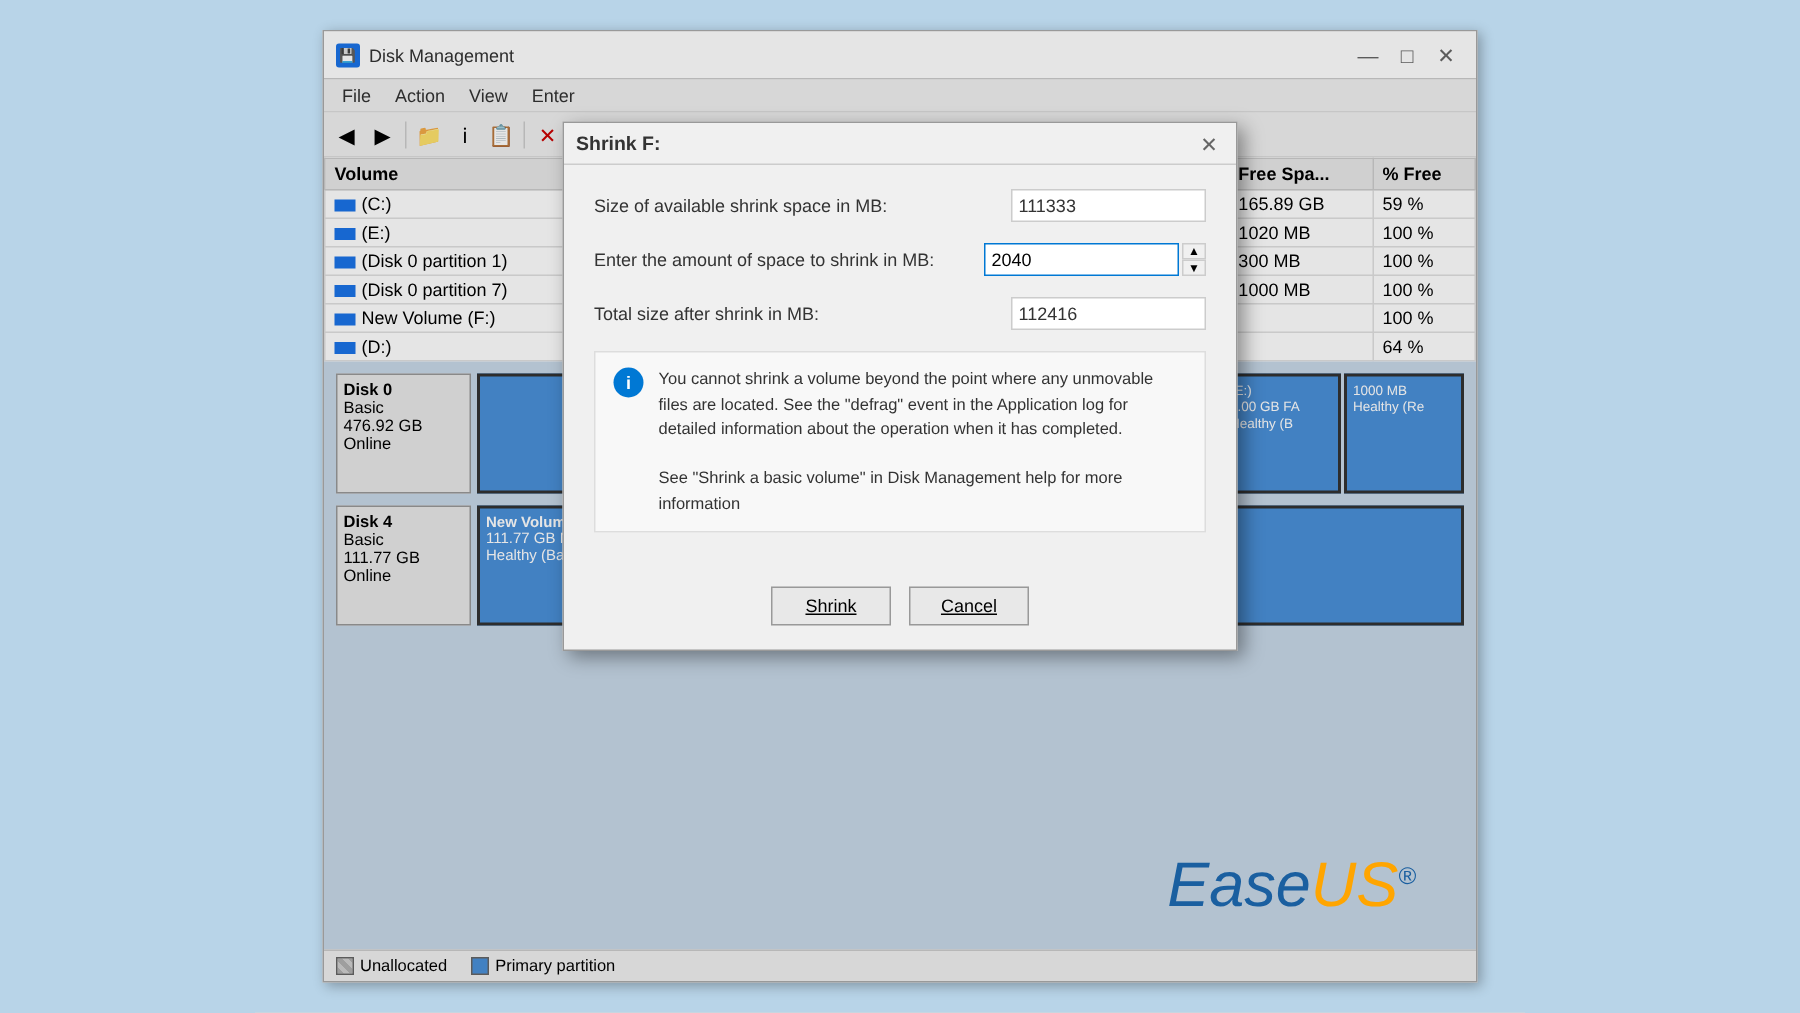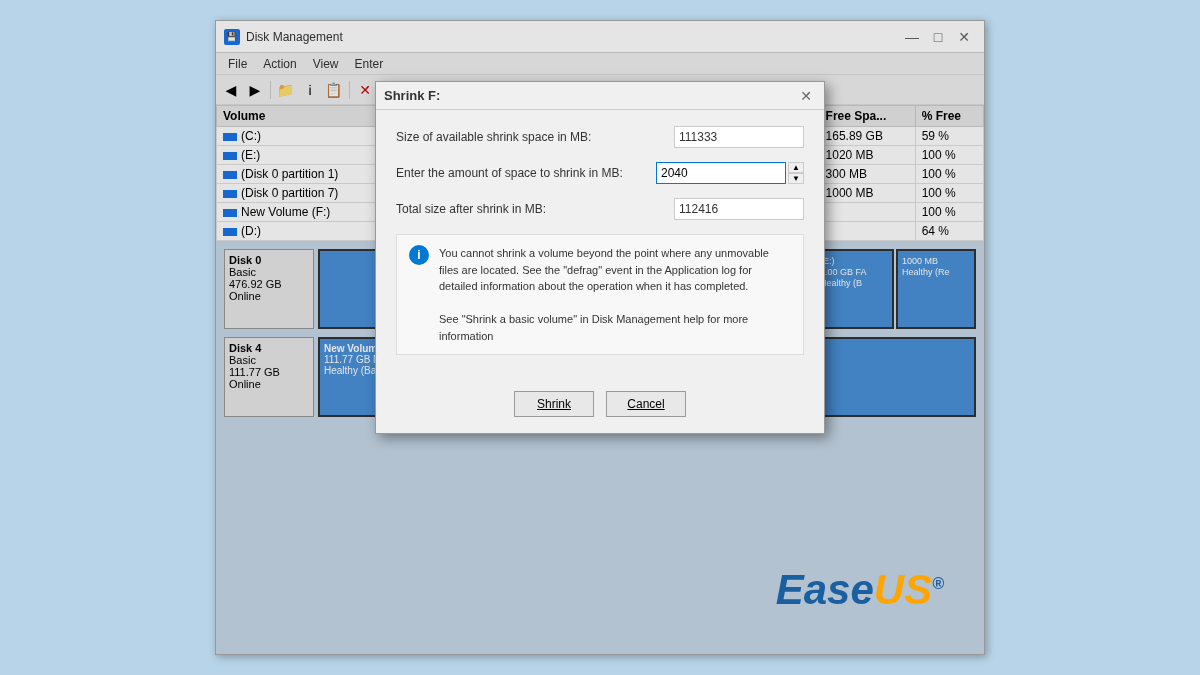--- a/index.html
+++ b/index.html
@@ -328,21 +328,21 @@
       display: flex;
       align-items: center;
       justify-content: center;
     }
     
     .easeus-logo {
       position: absolute;
       bottom: 40px;
       right: 40px;
       font-size: 42px;
-      font-weight: 700;
+      font-weight: 400;
       font-style: italic;
     }
     .ease-part { color: #1a5fa0; }
     .us-part { color: #ffa500; }
     .reg-mark {
       font-size: 16px;
       vertical-align: super;
       color: #1a5fa0;
     }
   </style>
@@ -498,20 +498,30 @@
         <div class="disk-partitions">
           <div class="partition blue" style="flex:1;">
             <span style="font-size:10px; font-weight:bold;">New Volume (F:)</span><br>
             <span style="font-size:10px;">111.77 GB NTFS</span><br>
             <span style="font-size:10px;">Healthy (Basic Data Partition)</span>
           </div>
         </div>
       </div>
     </div>
 
+    <div class="legend">
+      <div class="legend-item">
+        <div class="legend-box" style="background: repeating-linear-gradient(45deg, #b0b0b0, #b0b0b0 3px, #d0d0d0 3px, #d0d0d0 6px);"></div>
+        <span>Unallocated</span>
+      </div>
+      <div class="legend-item">
+        <div class="legend-box" style="background:#4a90d9;"></div>
+        <span>Primary partition</span>
+      </div>
+    </div>
   </div>
 
   <div class="dialog-overlay">
     <div class="dialog">
       <div class="dialog-title-bar">
         <span class="dialog-title-text">Shrink F:</span>
         <button class="dialog-close-btn">✕</button>
       </div>
       <div class="dialog-body">
 

